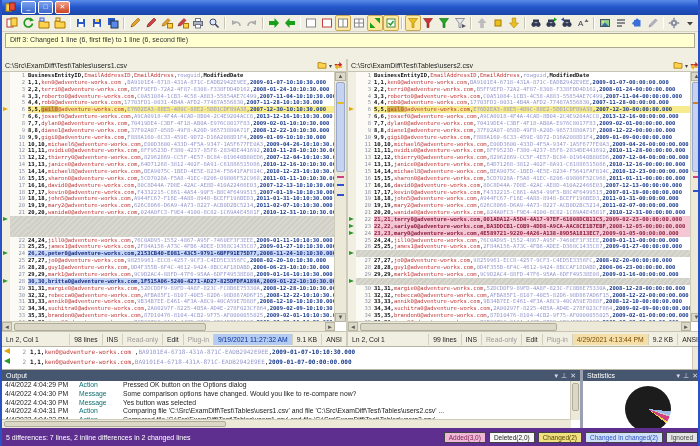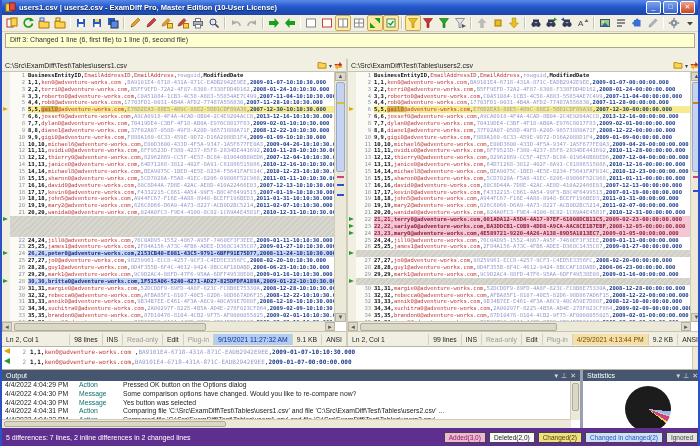--- a/index.html
+++ b/index.html
@@ -103,21 +103,20 @@
 </head>
 <body>
 
 <div id="win">
 
   <div id="titlebar">
     <svg id="appicon" viewBox="0 0 12 12">
         <rect x="1" y="2" width="6" height="8" fill="#ffd24d" stroke="#a87800"></rect>
         <rect x="5" y="1" width="6" height="8" fill="#e84c3d" stroke="#8a2015"></rect>
       </svg>
-    <div class="ttl">users1.csv | users2.csv - ExamDiff Pro, Master Edition (10-User License)</div>
     <div class="winbtn">_</div>
     <div class="winbtn">□</div>
     <div class="winbtn close">✕</div>
   </div>
 
 
   <div id="toolbar">
       <div class="tbtn">
         <span>
           <svg width="12" height="12" viewBox="0 0 12 12">

